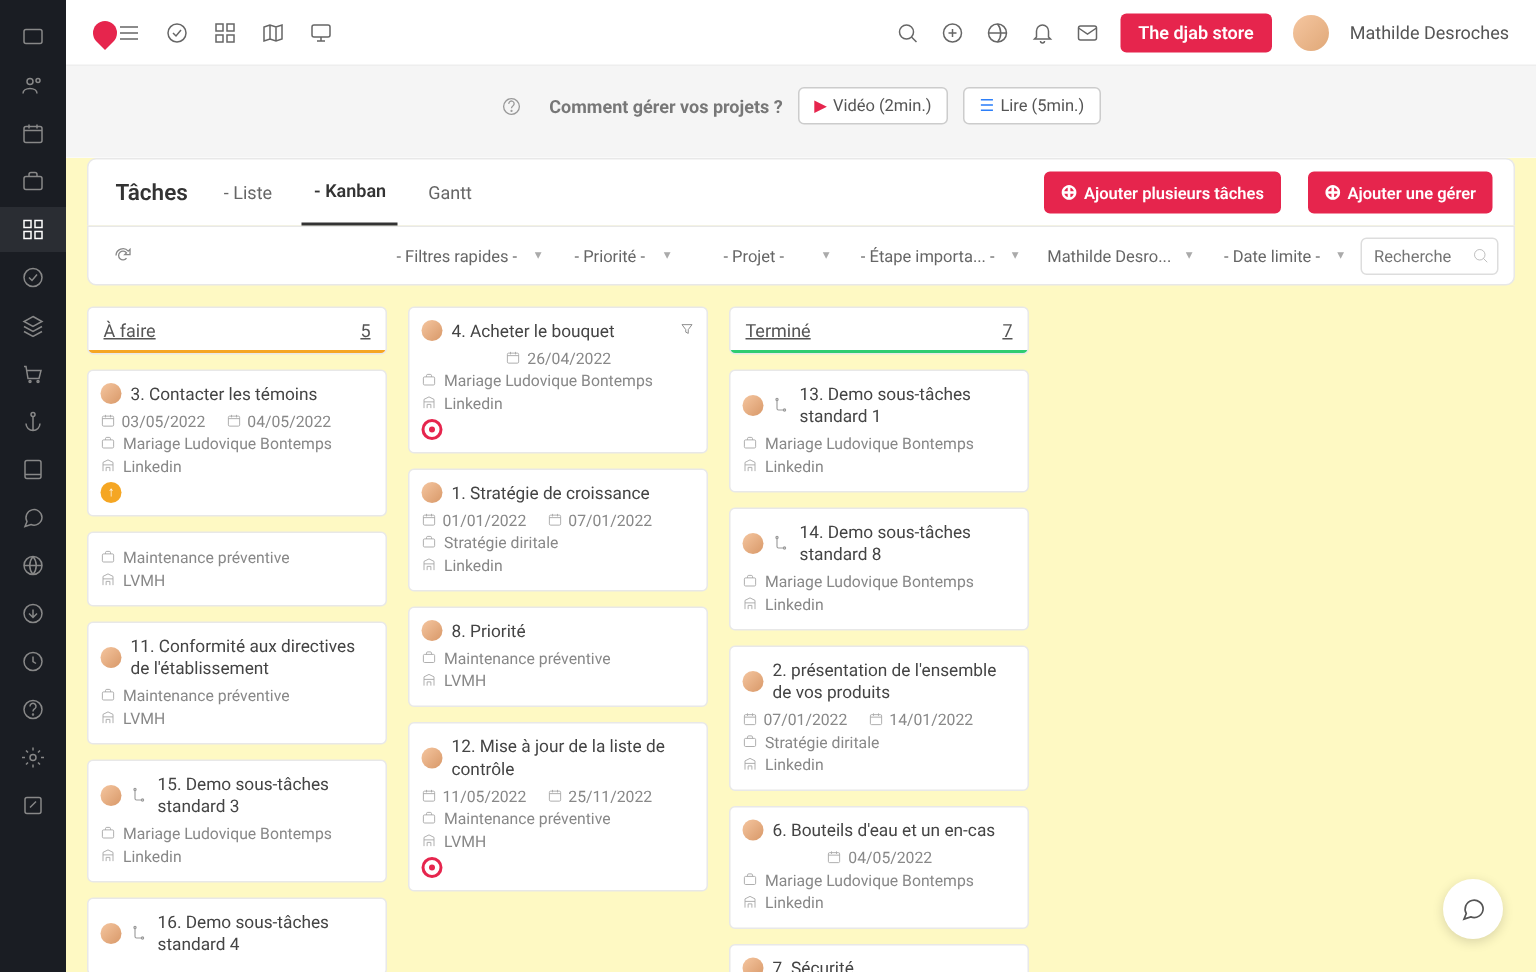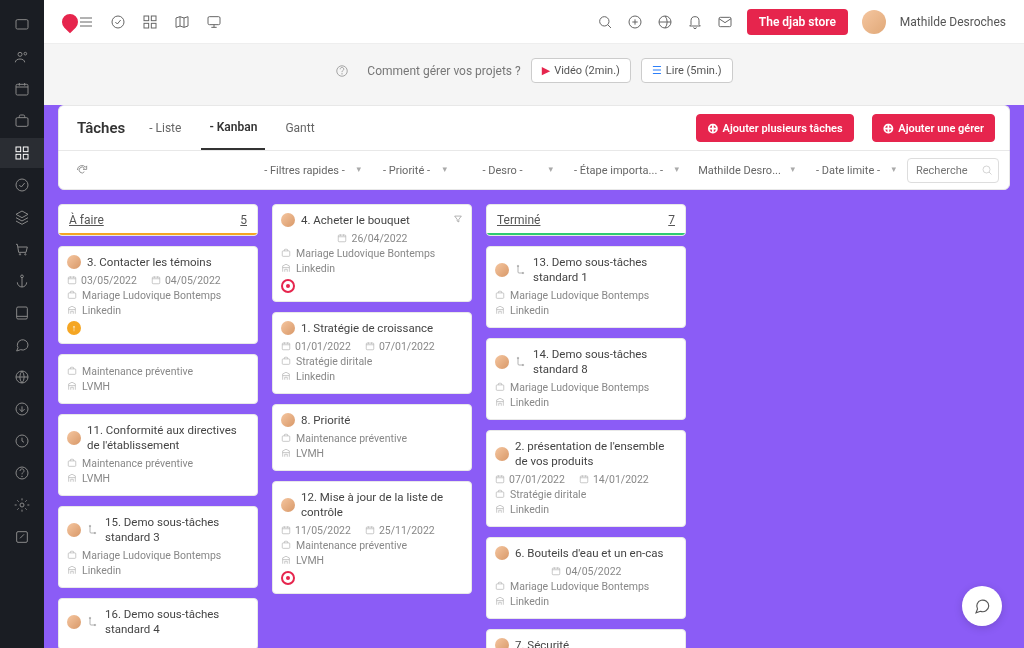--- a/index.html
+++ b/index.html
@@ -23,26 +23,26 @@
 .topbar-icons svg { width:16px; height:16px; stroke:#666; fill:none; stroke-width:1.5; }
 .topbar-spacer { flex: 1; }
 .topbar-right { display: flex; align-items: center; gap: 14px; color: #666; }
 .topbar-right svg { width:16px; height:16px; stroke:#666; fill:none; stroke-width:1.5; cursor:pointer; }
 .store-btn { background: #e6254d; color: #fff; padding: 6px 12px; border-radius: 4px; font-size: 12px; font-weight: 600; cursor: pointer; }
 .avatar { width: 24px; height: 24px; border-radius: 50%; background: linear-gradient(135deg,#f5c6a0,#e0a878); }
 .username { font-size: 12px; color: #555; }
 
 
 .helpstrip { display: flex; justify-content: center; align-items: center; gap: 10px; padding: 14px 0 22px; background: #f5f5f5; }
-.helpstrip .q { color: #777; font-size: 12px; display:flex; align-items:center; gap:18px; }
+.helpstrip .q { color: #777; font-size: 12px; display:flex; align-items:center; gap:18px;font-weight:bold; }
 .help-btn { border: 1px solid #ccc; background: #fff; padding: 5px 10px; border-radius: 4px; font-size: 11px; color: #555; cursor: pointer; display:flex; align-items:center; gap:4px; }
 .help-btn .red { color: #e6254d; }
 
 
-.content { flex:1; overflow:auto; background:#8b5cf6; padding: 0 14px 20px; }
+.content { flex:1; overflow:auto; background:#fef9c3; padding: 0 14px 20px; }
 
 
 .page-header { background:#fff; border-radius:6px 6px 0 0; padding: 0 14px; display:flex; align-items:center; gap:12px; border:1px solid #e8e8e8; border-bottom:none; }
 .page-title { font-size: 15px; font-weight: 600; color:#333; padding: 12px 4px; }
 .view-tab { font-size: 12px; color: #666; padding: 14px 8px; cursor:pointer; }
 .view-tab.active { color: #333; font-weight: 600; border-bottom: 2px solid #333; }
 .header-spacer { flex:1; }
 .red-btn { background:#e6254d; color:#fff; padding:6px 10px; border-radius:4px; font-size:11px; font-weight:600; cursor:pointer; display:flex; align-items:center; gap:4px; border:1px solid #e6254d; margin:8px 0 8px 6px;}
 .plus-ic { font-size:14px; line-height:1; }
 
@@ -297,21 +297,21 @@
 
       <div class="filterbar">
         <div class="refresh">
             <svg width="14" height="14" viewBox="0 0 24 24" stroke="#888" fill="none" stroke-width="1.5">
               <path d="M4 12a8 8 0 0114-5l2-2v6h-6l2-2a5 5 0 100 6"></path>
             </svg>
           </div>
         <div class="filter-spacer"></div>
         <div class="filter-select">- Filtres rapides -</div>
         <div class="filter-select" style="min-width:80px">- Priorité -</div>
-        <div class="filter-select" style="min-width:100px">- Desro -</div>
+        <div class="filter-select" style="min-width:100px">- Projet -</div>
         <div class="filter-select" style="min-width:120px">- Étape importa... -</div>
         <div class="filter-select" style="min-width:110px">Mathilde Desro...</div>
         <div class="filter-select" style="min-width:95px">- Date limite -</div>
         <div class="search-box">
           <input type="text" placeholder="Recherche" style="">
           <svg viewBox="0 0 24 24">
               <circle cx="11" cy="11" r="7"></circle>
               <path d="M21 21l-5-5"></path>
             </svg>
         </div>

